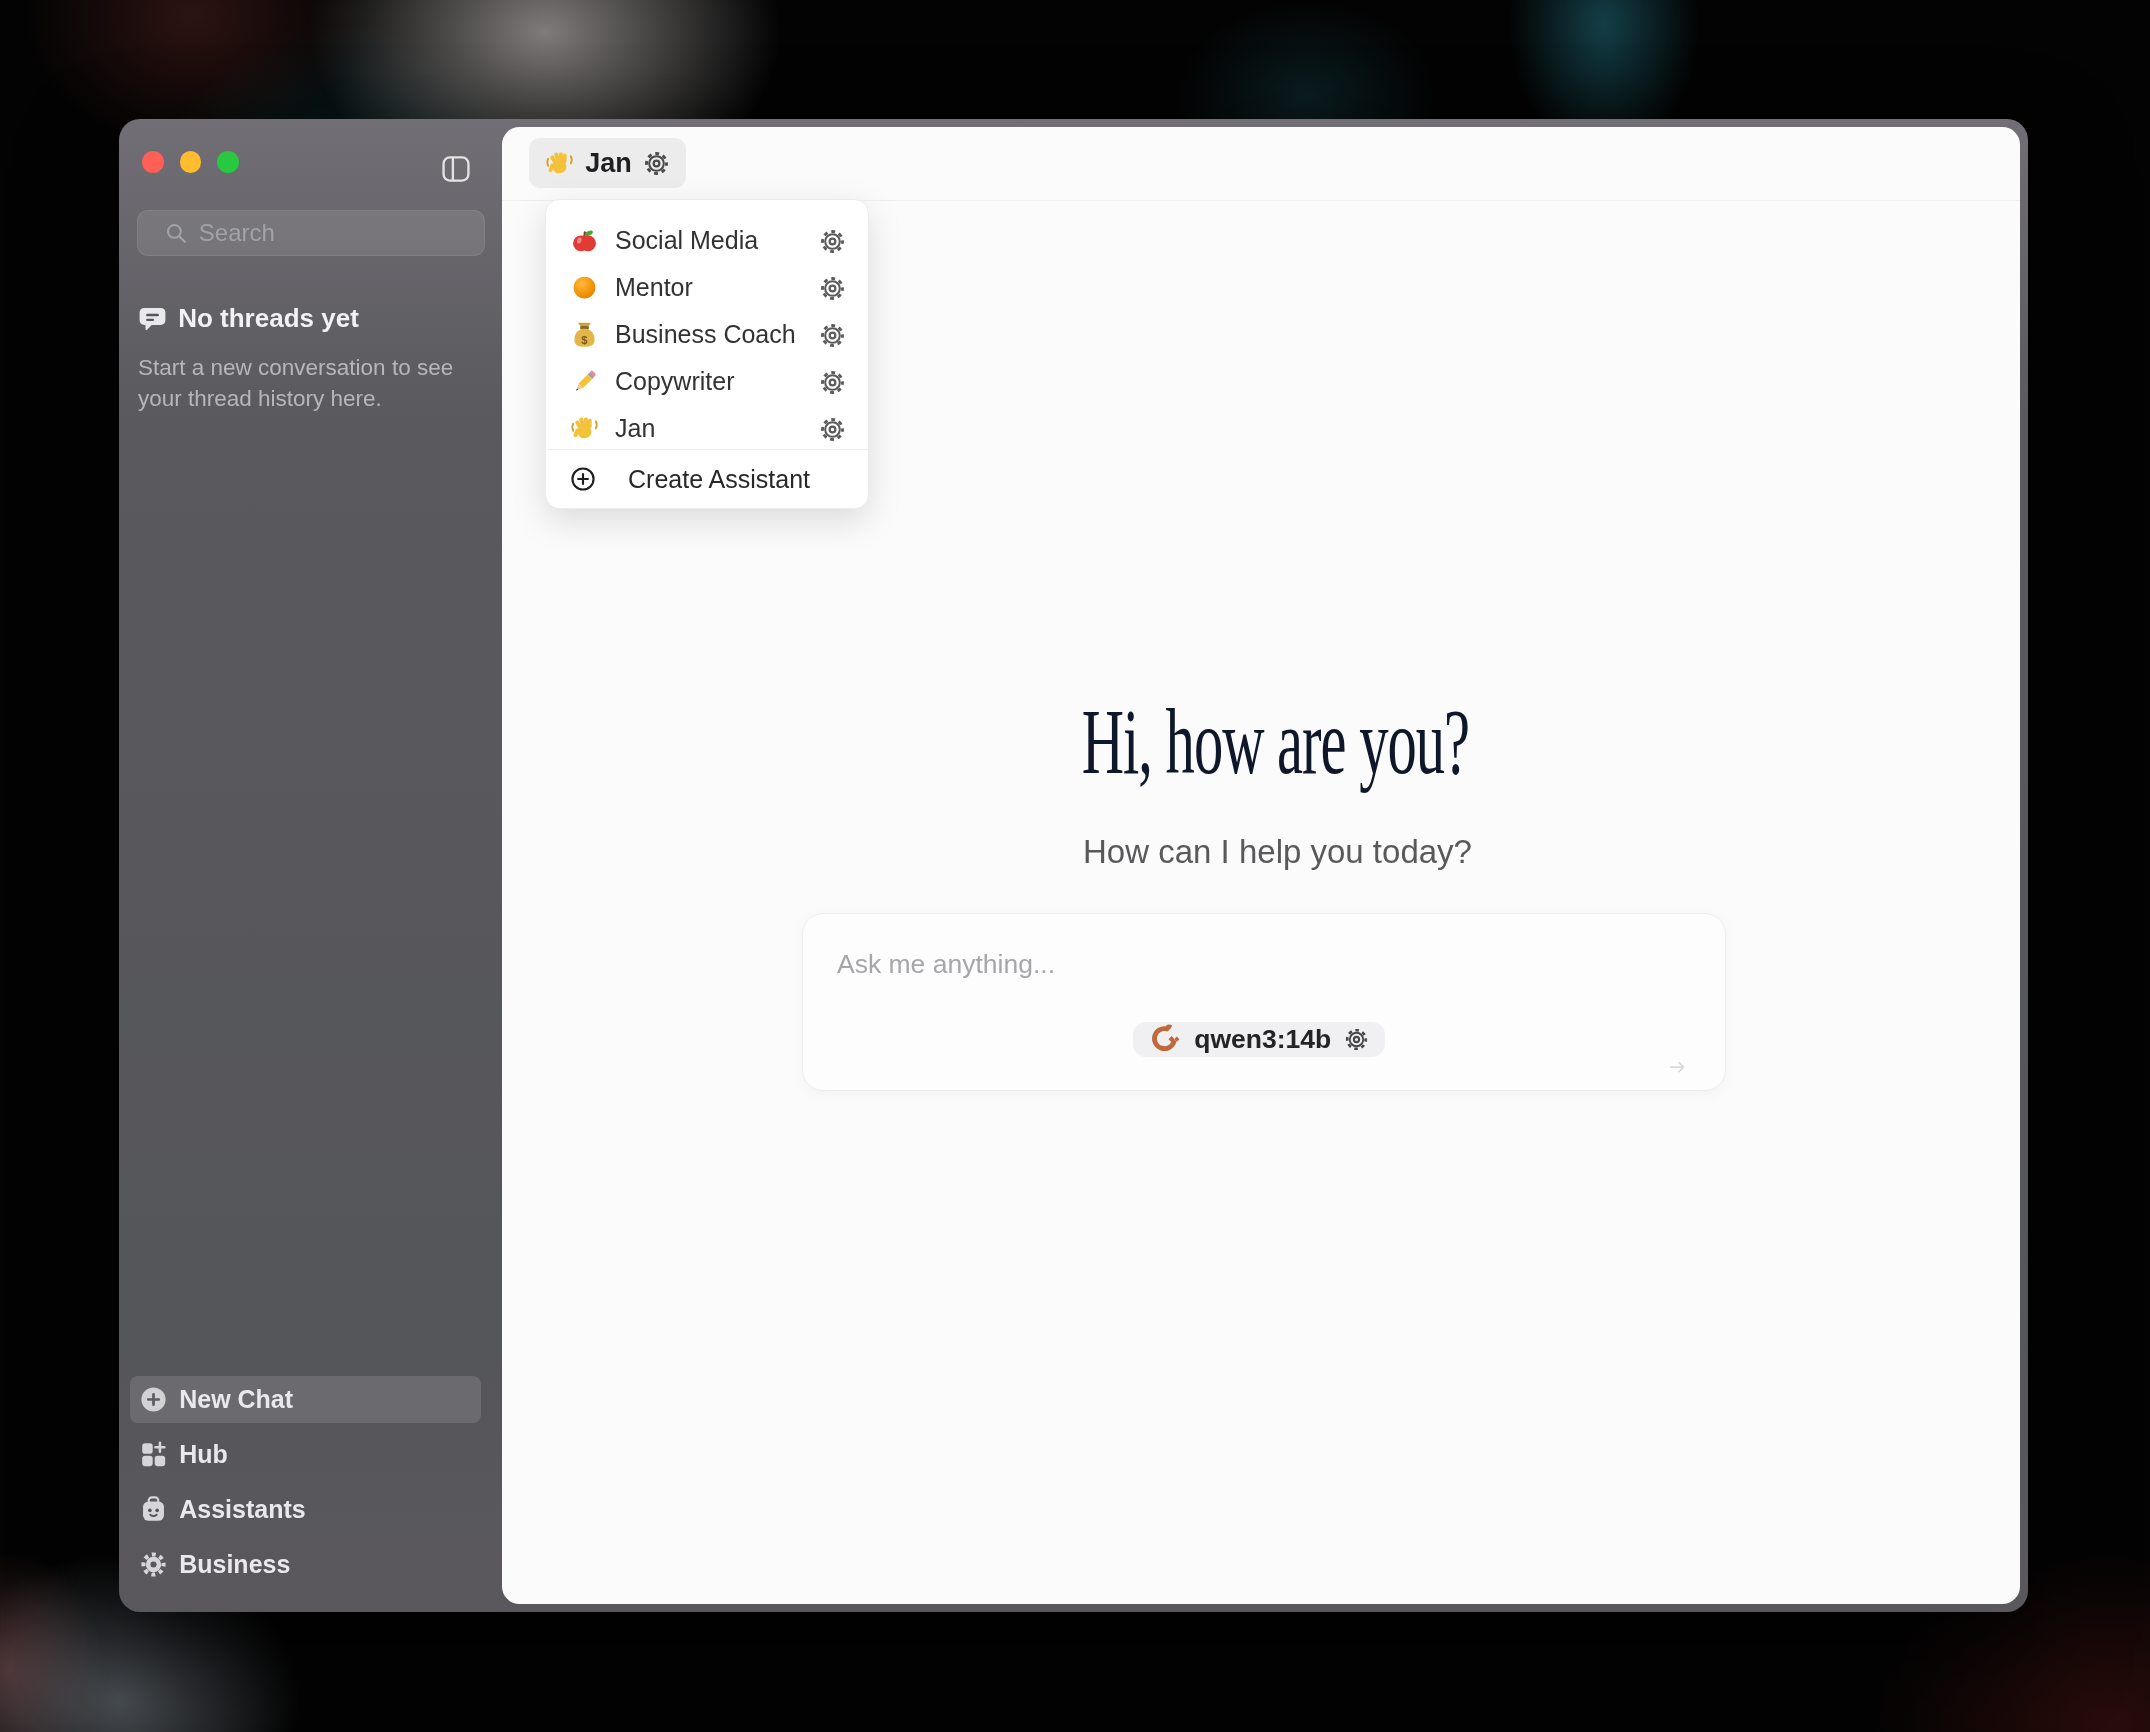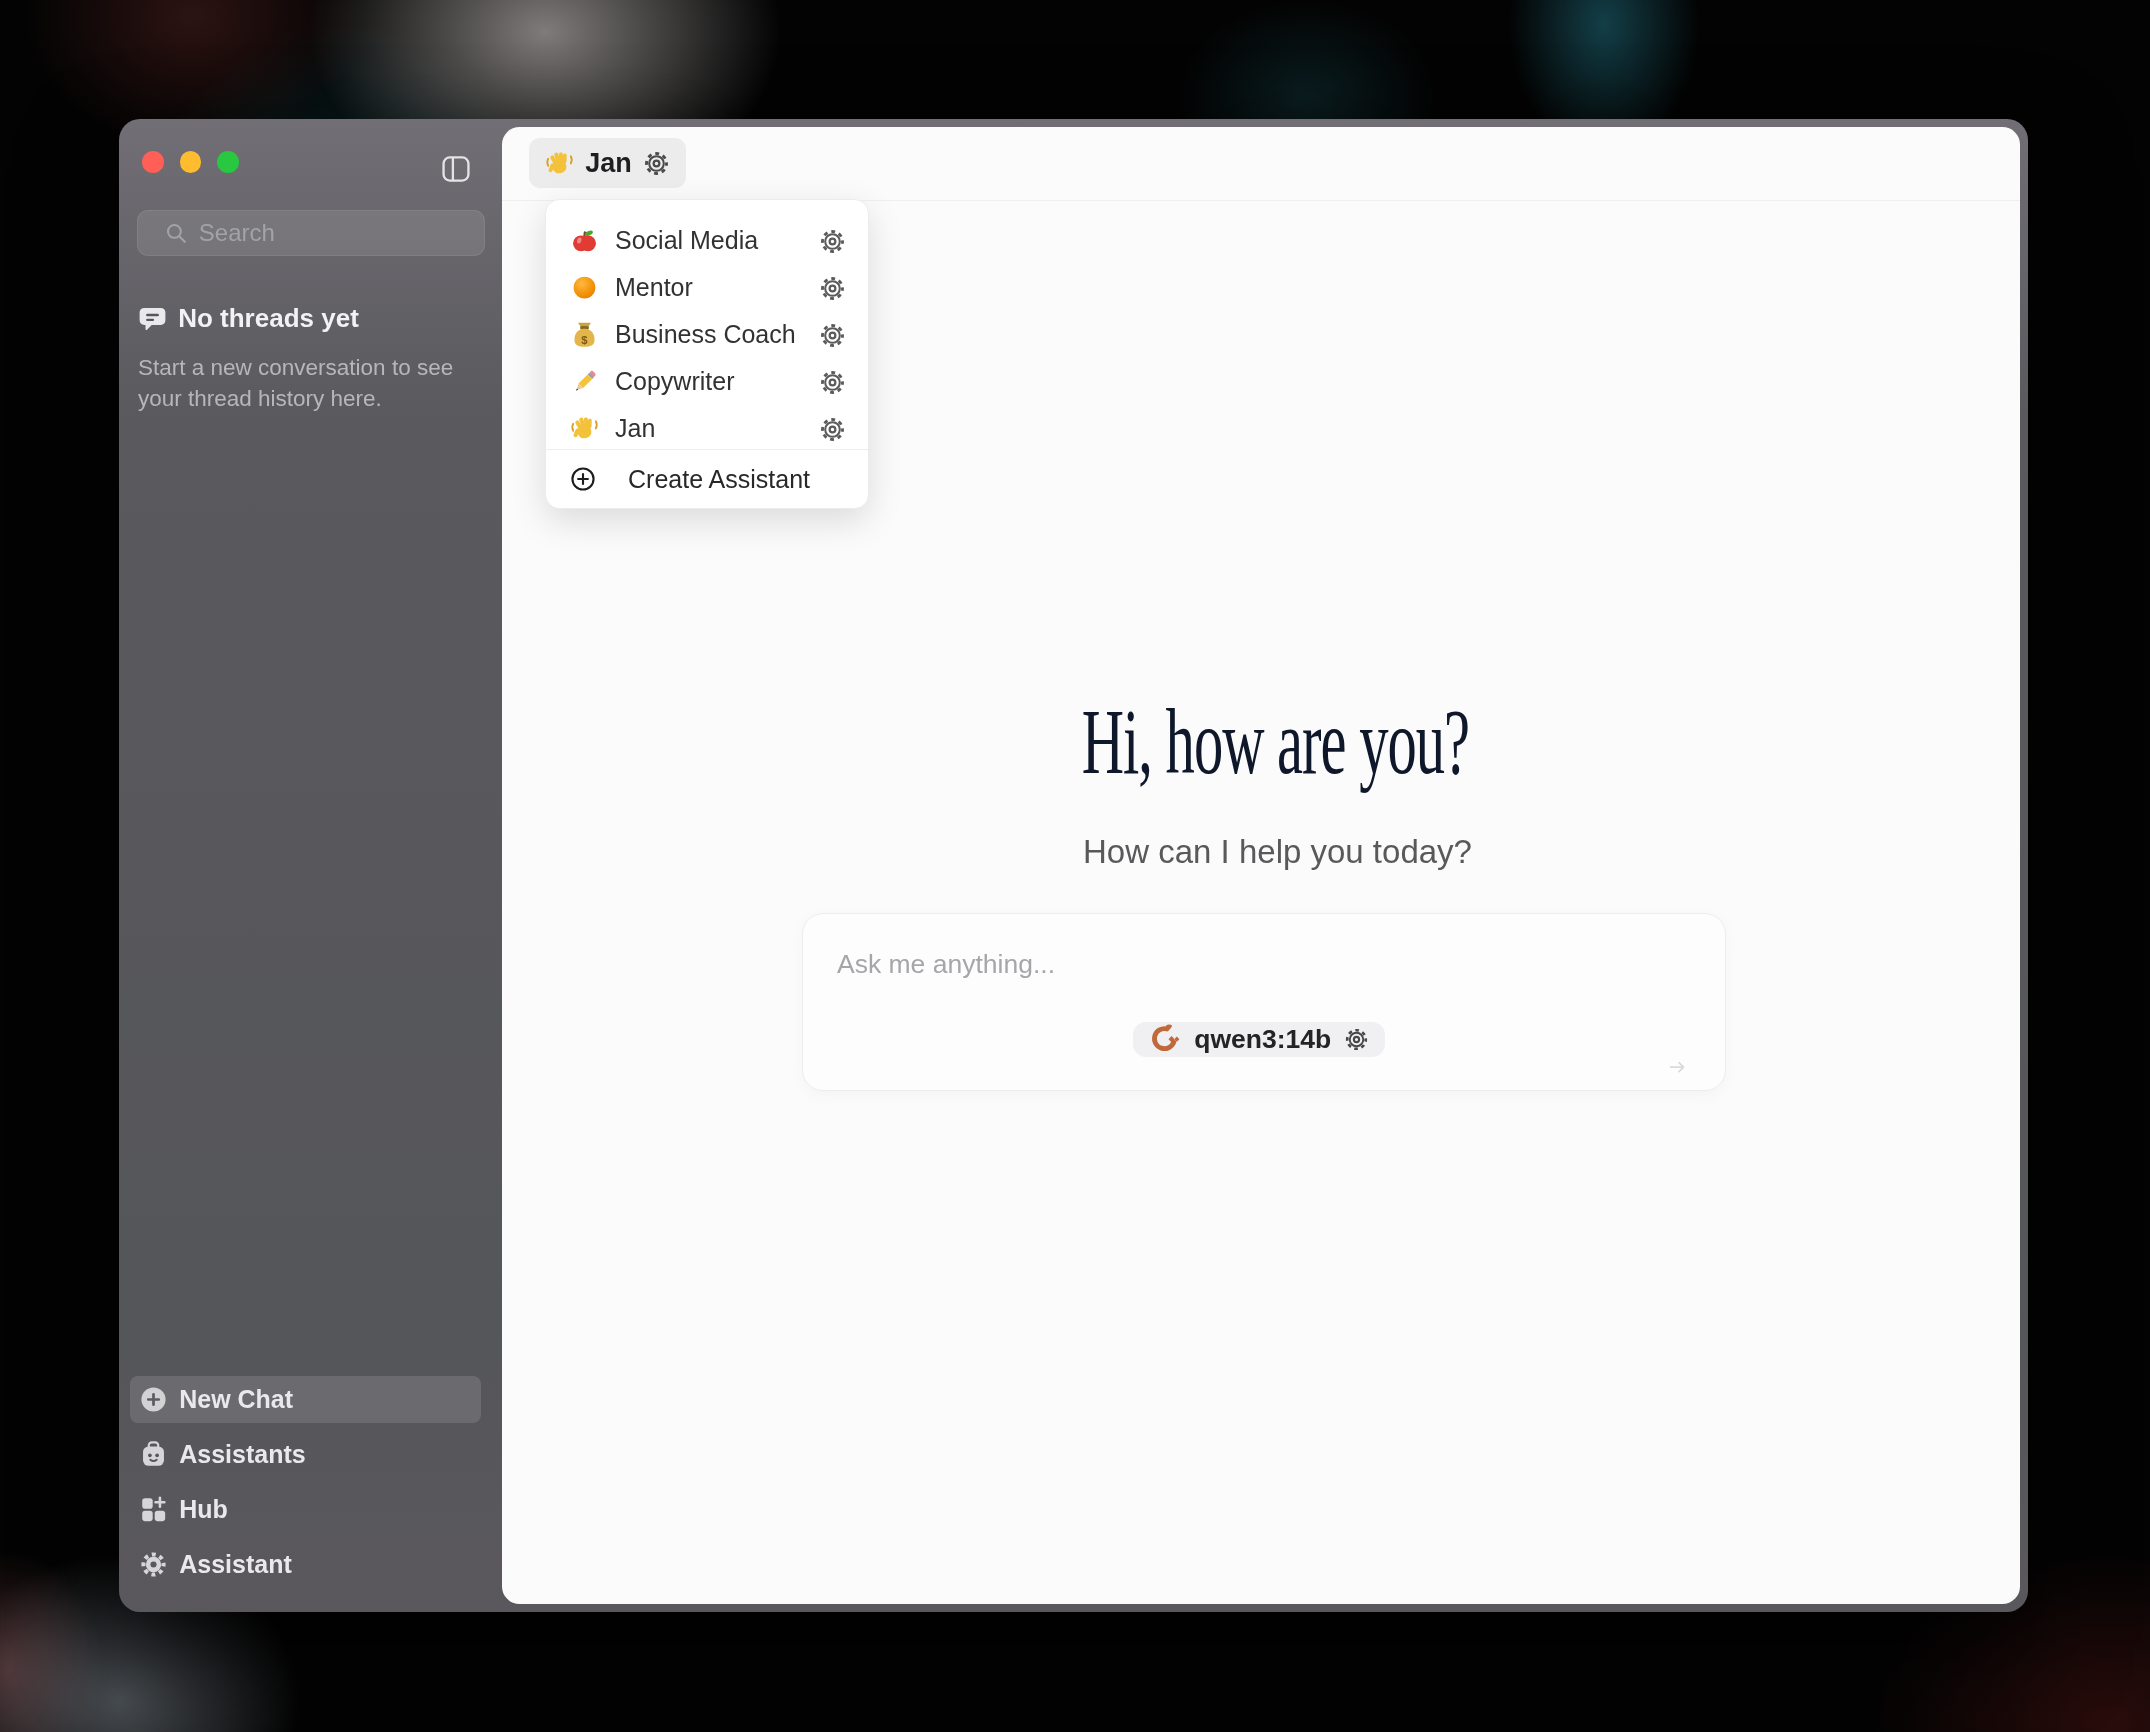--- a/index.html
+++ b/index.html
@@ -182,45 +182,45 @@
 
   <div class="side-nav">
     <div class="nav-row active">
       <svg class="nav-icon" viewBox="0 0 36 36">
         <circle cx="18" cy="18" r="15" fill="#d2d2d5"></circle>
         <path d="M18 11.5 v13 M11.5 18 h13" stroke="#5c5c61" stroke-width="3.4" stroke-linecap="round"></path>
       </svg>
       <span>New Chat</span>
     </div>
     <div class="nav-row">
+      <svg class="nav-icon" viewBox="0 0 36 36" fill="#d6d6d9">
+        <rect x="4" y="4" width="13" height="13" rx="3.5"></rect>
+        <rect x="4" y="19.5" width="13" height="13" rx="3.5"></rect>
+        <rect x="19.5" y="19.5" width="13" height="13" rx="3.5"></rect>
+        <path d="M26 3.5 v11 M20.5 9 h11" stroke="#d6d6d9" stroke-width="3.2" stroke-linecap="round" fill="none"></path>
+      </svg>
+      <span>Hub</span>
+    </div>
+    <div class="nav-row">
       <svg class="nav-icon" viewBox="0 0 36 36">
         <rect x="12" y="3" width="12" height="8" rx="4" fill="none" stroke="#d6d6d9" stroke-width="2.6"></rect>
         <rect x="5" y="8" width="26" height="24" rx="7" fill="#d6d6d9"></rect>
         <circle cx="13.5" cy="19" r="2.3" fill="#56565b"></circle>
           <circle cx="22.5" cy="19" r="2.3" fill="#56565b"></circle>
         <path d="M14 24.5 q4 3.2 8 0" stroke="#56565b" stroke-width="2.4" fill="none" stroke-linecap="round"></path>
       </svg>
       <span>Assistants</span>
     </div>
     <div class="nav-row">
-      <svg class="nav-icon" viewBox="0 0 36 36" fill="#d6d6d9">
-        <rect x="4" y="4" width="13" height="13" rx="3.5"></rect>
-        <rect x="4" y="19.5" width="13" height="13" rx="3.5"></rect>
-        <rect x="19.5" y="19.5" width="13" height="13" rx="3.5"></rect>
-        <path d="M26 3.5 v11 M20.5 9 h11" stroke="#d6d6d9" stroke-width="3.2" stroke-linecap="round" fill="none"></path>
-      </svg>
-      <span>Hub</span>
-    </div>
-    <div class="nav-row">
       <svg class="nav-icon" viewBox="0 0 36 36">
         <circle cx="18" cy="18" r="12.5" fill="none" stroke="#d6d6d9" stroke-width="5" stroke-dasharray="4.9 4.9" stroke-dashoffset="2.4"></circle>
         <circle cx="18" cy="18" r="9.5" fill="#d6d6d9"></circle>
         <circle cx="18" cy="18" r="3.8" fill="#58585d"></circle>
       </svg>
-      <span>Assistant</span>
+      <span>Business</span>
     </div>
   </div>
 
   <div class="panel">
     <div class="panel-header"></div>
 
     <div class="assistant-pill">
       <svg class="emoji-icon" viewBox="0 0 36 36" width="30.5" height="30.5">
           <use href="#wave-sym"></use>
         </svg>

